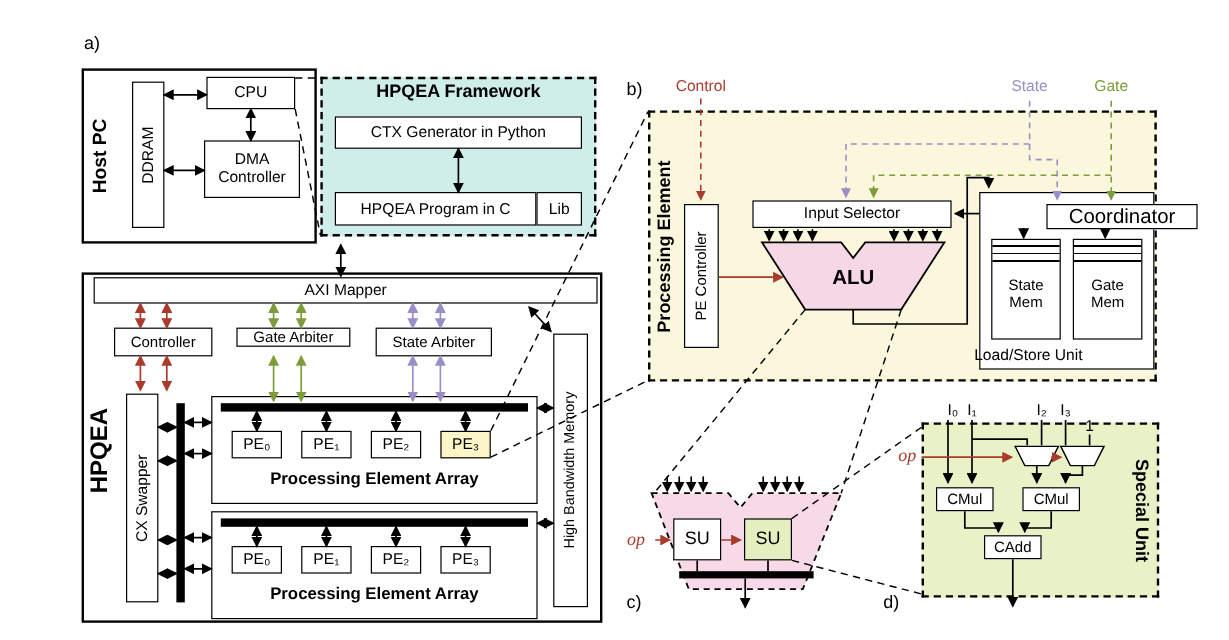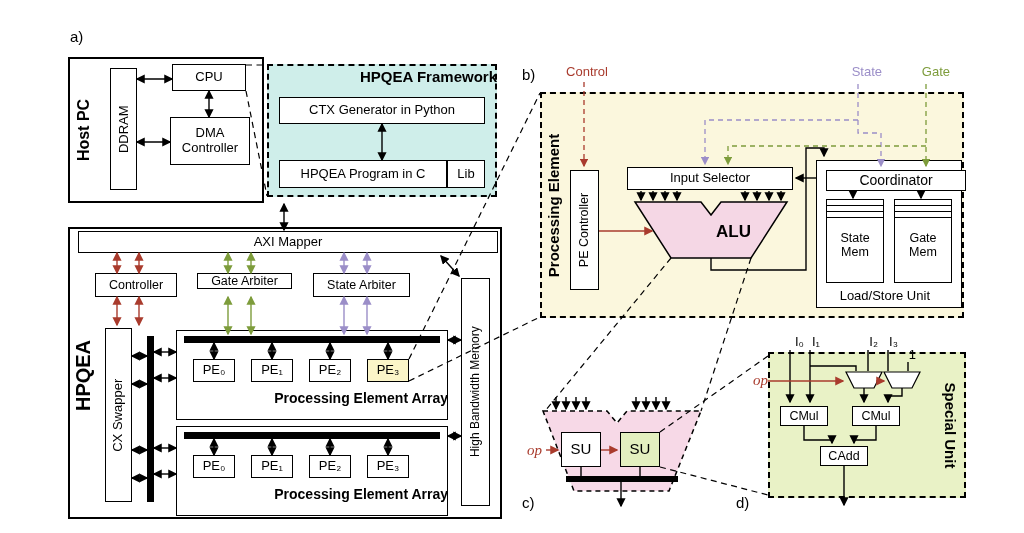--- a/index.html
+++ b/index.html
@@ -12,21 +12,21 @@
   .dashedb{border-style:dashed;}
   .teal{background:var(--teal,#cfeeea);}
   .cream{background:var(--cream,#fbf7dd);}
   .greenbg{background:var(--greenbg,#e9f2c6);}
   .box{border:1.4px solid #000;background:#fff;display:flex;align-items:center;justify-content:center;
        text-align:center;font-size:13px;line-height:1.12;}
   .vlab{display:flex;align-items:center;justify-content:center;}
   .vlab>span{transform:rotate(-90deg);white-space:nowrap;display:block;}
   .vlab.cw>span{transform:rotate(90deg);}
   .lbl{white-space:nowrap;font-size:13px;}
-  .ctr{text-align:right;}
+  .ctr{text-align:center;}
   .b{font-weight:bold;}
   .bar{background:#000;}
   .c-red{color:var(--red,#a93b2d);}
   .c-grn{color:var(--green,#7d9c3b);}
   .c-pur{color:var(--purple,#9b8ec8);}
   .op{font-style:italic;font-family:"Liberation Serif","DejaVu Serif",serif;font-size:15px;}
   .membox{flex-direction:column;justify-content:flex-start;font-size:12.5px;}
   .memrows{width:100%;height:19px;flex:none;
     background:repeating-linear-gradient(to bottom,transparent 0 4.5px,#000 4.5px 6px);}
   .memtext{display:block;width:100%;margin-top:12px;}
@@ -110,21 +110,21 @@
   <div class="abs lbl ctr c-grn z2" style="left:902px;top:64px;width:48px">Gate</div>
   <div class="abs vlab b z2" style="left:540px;top:92px;width:28px;height:226px;font-size:15px">
       <span>Processing Element</span>
     </div>
   <div class="abs box vlab z2" style="left:570px;top:170px;width:29px;height:120px;font-size:12.5px">
       <span>PE Controller</span>
     </div>
   <div class="abs box z2" style="left:627px;top:167px;width:166px;height:23px">Input Selector</div>
   <div class="abs lbl ctr b z2" style="left:671px;top:222px;width:80px;font-size:17px">ALU</div>
   <div class="abs box z2" style="left:816px;top:160px;width:146px;height:148px"></div>
-  <div class="abs box z2" style="left:826px;top:170px;width:140px;height:21px;font-size:14px">Coordinator</div>
+  <div class="abs box z2" style="left:872px;top:170px;width:126px;height:21px;font-size:17px">Coordinator</div>
   <div class="abs box membox z2" style="left:826px;top:199px;width:58px;height:84px">
     <div class="memrows"></div>
     <span class="memtext">State Mem</span>
   </div>
   <div class="abs box membox z2" style="left:894px;top:199px;width:58px;height:84px">
     <div class="memrows"></div>
     <span class="memtext">Gate Mem</span>
   </div>
   <div class="abs lbl ctr z2" style="left:784px;top:288px;width:146px">Load/Store Unit</div>
 

